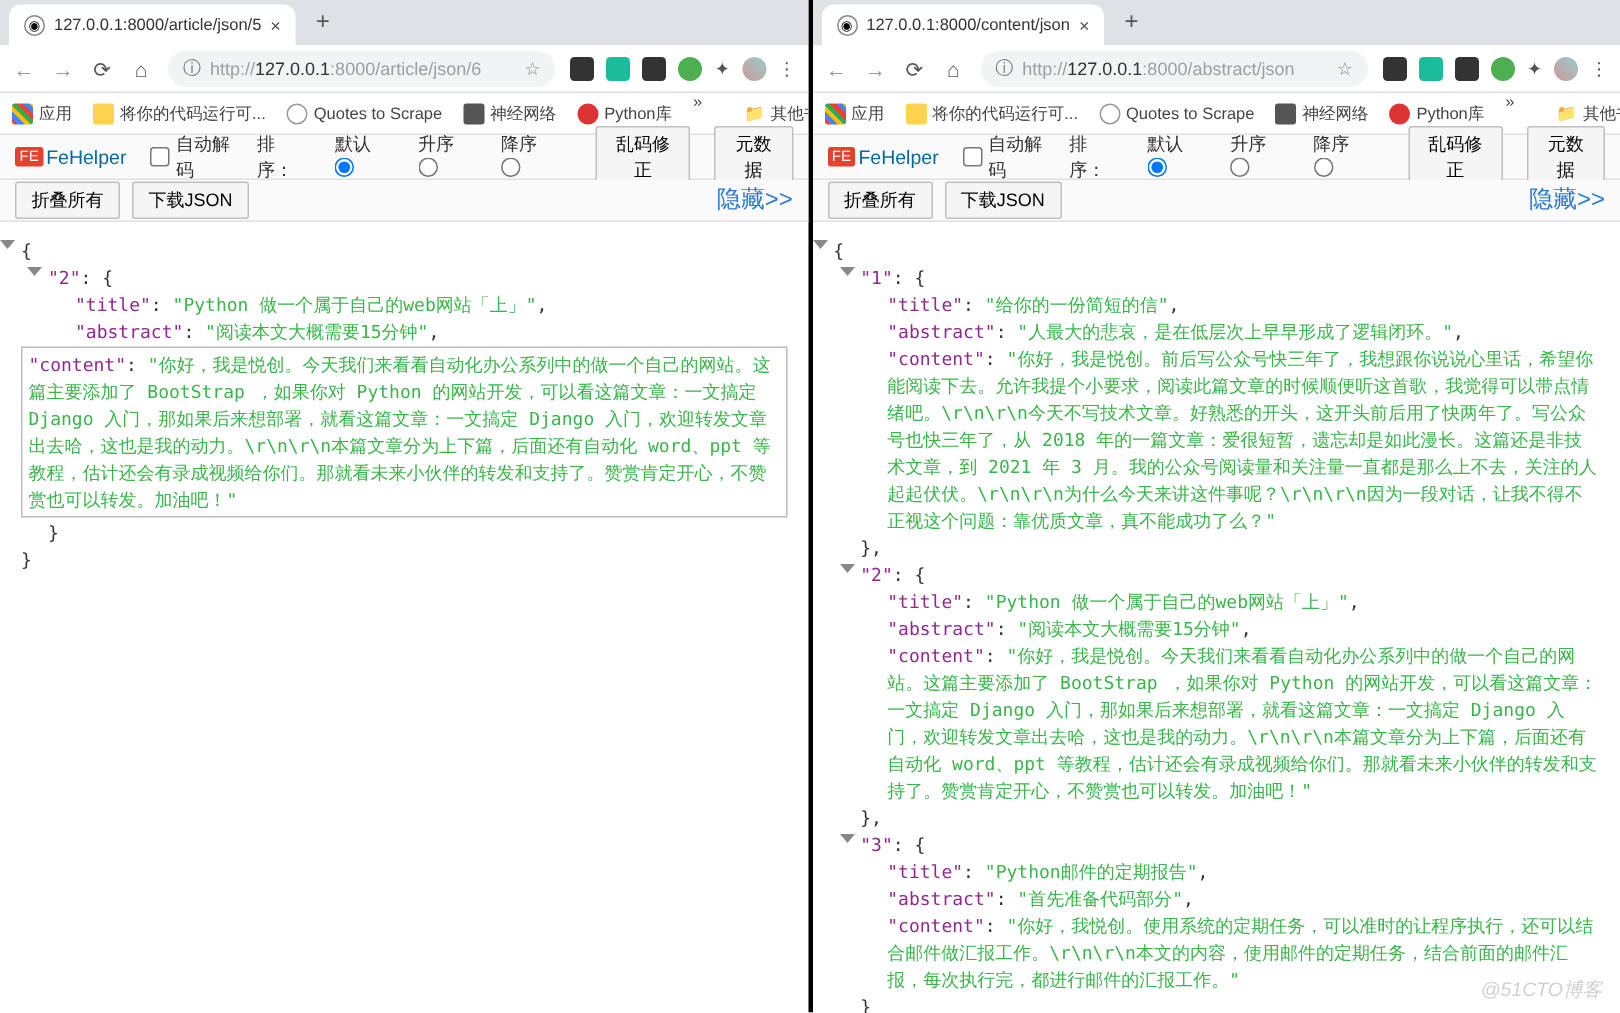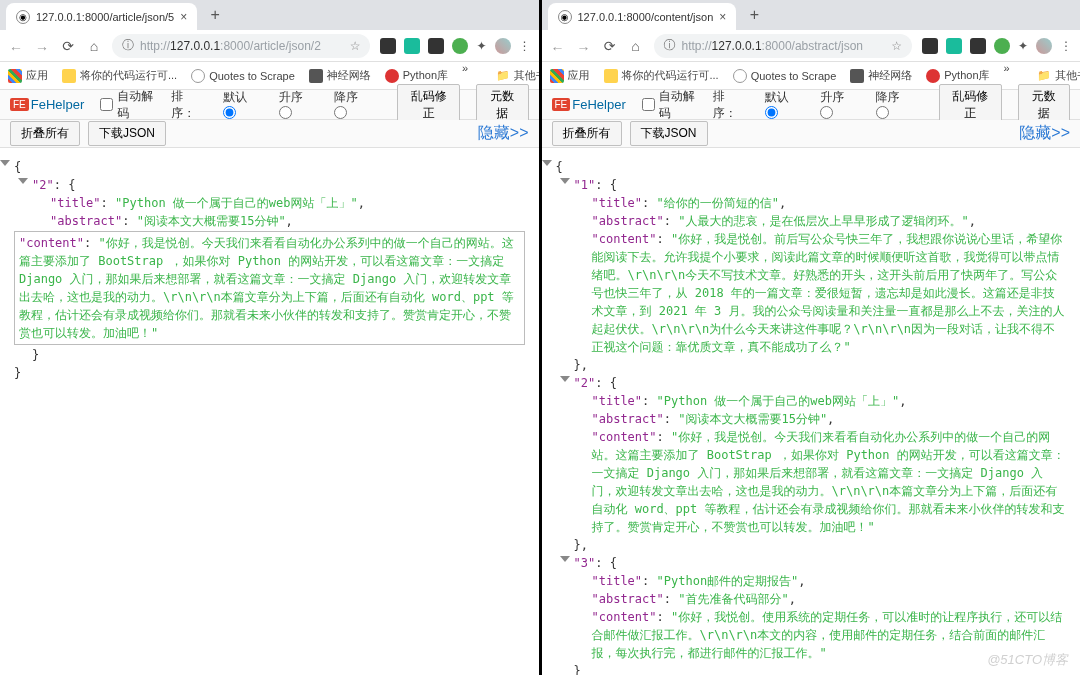--- a/index.html
+++ b/index.html
@@ -22,21 +22,21 @@
 .exticons{display:flex;gap:8px;align-items:center}
 .ext{width:16px;height:16px;border-radius:3px}
 .bookbar{display:flex;height:28px;padding:0 8px;gap:14px;border-bottom:1px solid #e0e0e0;background:#fff;font-size:11px;color:#444}
 .bm{display:flex;align-items:center;gap:4px;white-space:nowrap}
 .bm-ico{width:14px;height:14px;border-radius:2px}
 .fehdr{display:flex;align-items:center;height:30px;padding:0 10px;gap:16px;border-bottom:1px solid #e0e0e0;background:#fafafa}
 .fe-logo{display:flex;align-items:center;gap:2px;font-weight:normal}
 .fe-badge{background:#e1432f;color:#fff;font-size:10px;padding:1px 3px;border-radius:2px}
 .fe-name{color:#0369a1;font-size:13px}
 .chk{display:flex;align-items:center;gap:4px;font-size:12px;color:#333}
-.sortgrp{display:flex;align-items:flex-end;gap:24px;font-size:12px;color:#333}
+.sortgrp{display:flex;align-items:flex-start;gap:24px;font-size:12px;color:#333}
 .btn{border:1px solid #c0c0c0;background:#f5f5f5;padding:3px 10px;font-size:12px;border-radius:2px;cursor:pointer}
 .ferow2{display:flex;align-items:center;height:28px;padding:0 10px;gap:8px;background:#fafafa;border-bottom:1px solid #e0e0e0;justify-content:space-between}
 .ferow2-l{display:flex;gap:8px}
 .hide-link{color:#2a78d4;font-size:16px;cursor:pointer}
 .jsonview{flex:1;overflow:auto;padding:10px 14px;font-family:Consolas,Monaco,monospace;font-size:12px;line-height:1.5;color:#333}
 .jn{position:relative}
 .toggle{position:absolute;left:-14px;top:2px;width:0;height:0;border-left:5px solid transparent;border-right:5px solid transparent;border-top:6px solid #888;cursor:pointer}
 .ind1{margin-left:18px}
 .ind2{margin-left:36px}
 .key{color:#92278f}
@@ -60,21 +60,21 @@
       </div>
       <div class="newtab">+</div>
     </div>
     <div class="addrbar">
       <span class="navicon">←</span>
       <span class="navicon">→</span>
       <span class="navicon active">⟳</span>
       <span class="navicon active">⌂</span>
       <div class="addr">
         <span style="color:#777">ⓘ</span>
-        <span class="addr-url"><span class="dim">http://</span><span>127.0.0.1</span><span class="dim">:8000/article/json/2</span></span>
+        <span class="addr-url"><span class="dim">http://</span><span>127.0.0.1</span><span class="dim">:8000/article/json/6</span></span>
         <span style="color:#888">☆</span>
       </div>
       <div class="exticons">
         <div class="ext" style="background:#333"></div>
         <div class="ext" style="background:#1abc9c"></div>
         <div class="ext" style="background:#333"></div>
         <div class="ext" style="background:#4caf50;border-radius:50%"></div>
         <span style="color:#555">✦</span>
         <div class="ext" style="background:linear-gradient(45deg,#c99,#9cc);border-radius:50%"></div>
         <span style="color:#555">⋮</span>

